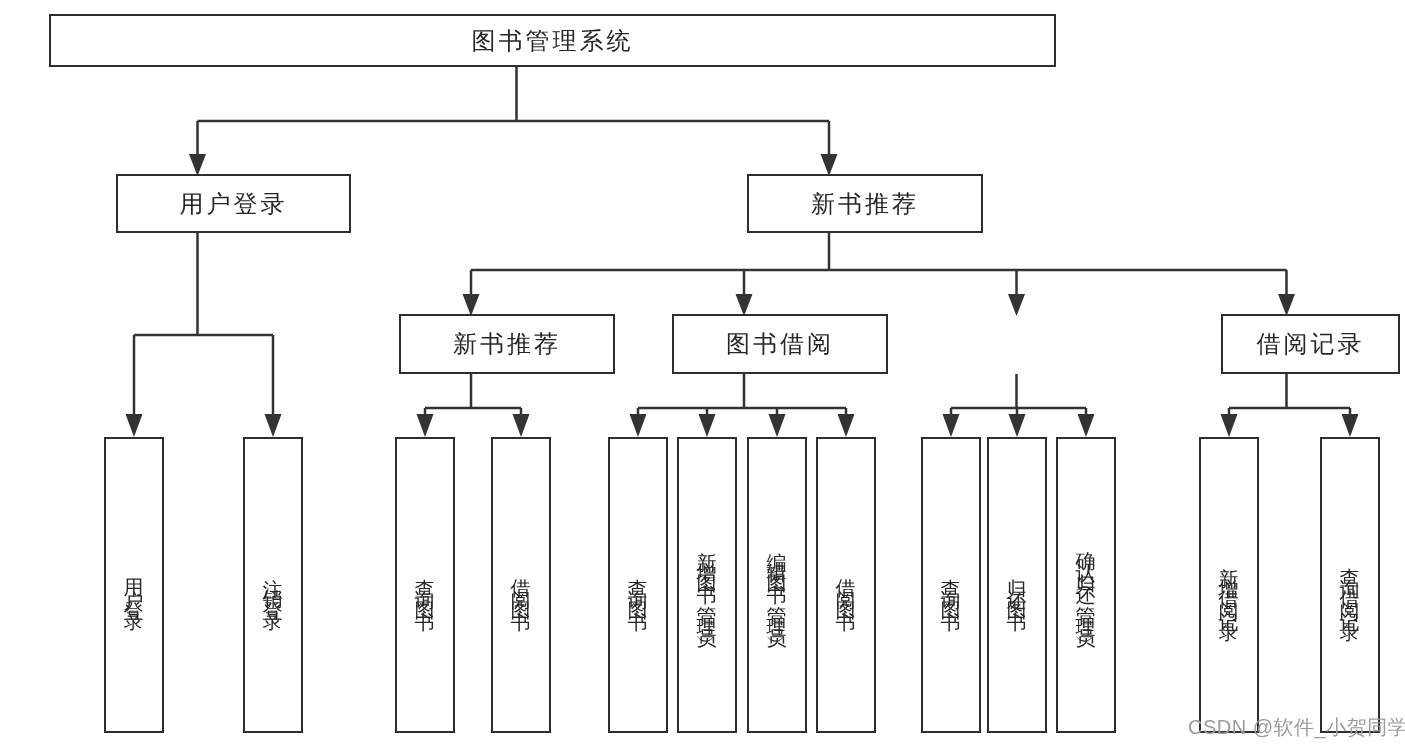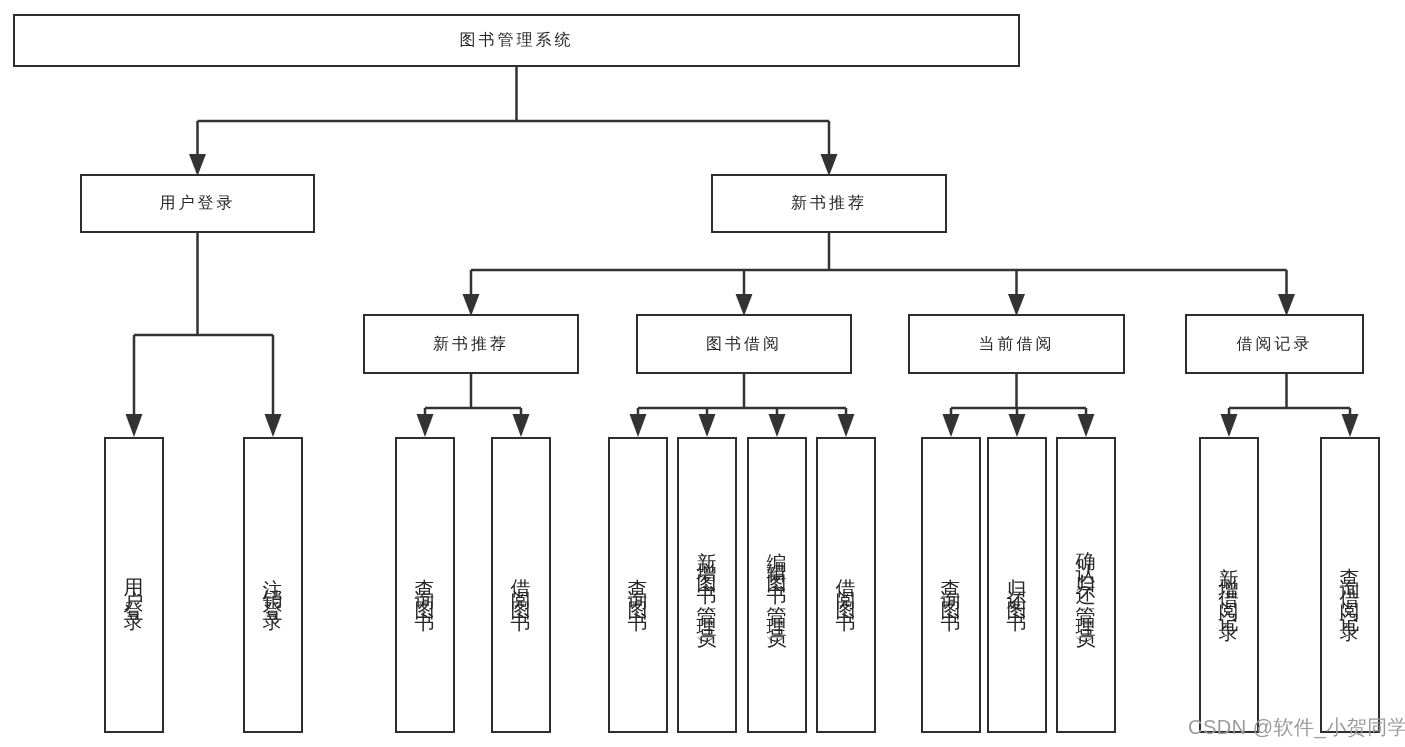--- a/index.html
+++ b/index.html
@@ -21,23 +21,24 @@
     box-sizing: border-box;
     border: 2px solid #2e2e2e;
     background: #ffffff;
     display: flex;
     align-items: center;
     justify-content: center;
     color: #262626;
     z-index: 2;
   }
   .h-box {
-    font-size: 16px;
+    font-size: 24px;
     letter-spacing: 3px;
     white-space: nowrap;
+    margin-left: 36px;
   }
   .v-box {
     writing-mode: vertical-rl;
     text-orientation: mixed;
     font-size: 20px;
     letter-spacing: 11px;
     line-height: 1;
   }
   .watermark {
     position: absolute;
@@ -98,21 +99,20 @@
     </g>
   </svg>
 
   <div class="box h-box" style="left:13px; top:14px; width:1007px; height:53px">图书管理系统</div>
 
   <div class="box h-box" style="left:80px; top:174px; width:235px; height:59px">用户登录</div>
   <div class="box h-box" style="left:711px; top:174px; width:236px; height:59px">新书推荐</div>
 
   <div class="box h-box" style="left:363px; top:314px; width:216px; height:60px">新书推荐</div>
   <div class="box h-box" style="left:636px; top:314px; width:216px; height:60px">图书借阅</div>
-  <div class="box h-box" style="left:908px; top:314px; width:217px; height:60px">当前借阅</div>
   <div class="box h-box" style="left:1185px; top:314px; width:179px; height:60px">借阅记录</div>
 
   <div class="box v-box" style="left:104px; top:437px; width:60px; height:296px">用户登录</div>
   <div class="box v-box" style="left:243px; top:437px; width:60px; height:296px">注销登录</div>
 
   <div class="box v-box" style="left:395px; top:437px; width:60px; height:296px">查询图书</div>
   <div class="box v-box" style="left:491px; top:437px; width:60px; height:296px">借阅图书</div>
 
   <div class="box v-box" style="left:608px; top:437px; width:60px; height:296px">查询图书</div>
   <div class="box v-box" style="left:677px; top:437px; width:60px; height:296px">新增图书（管理员）</div>

